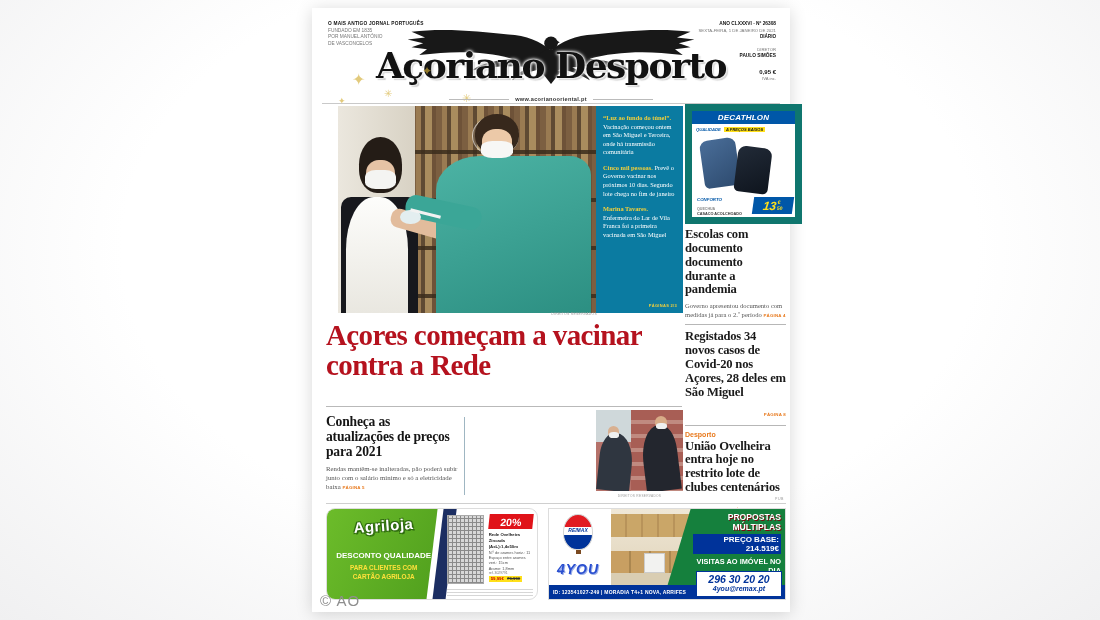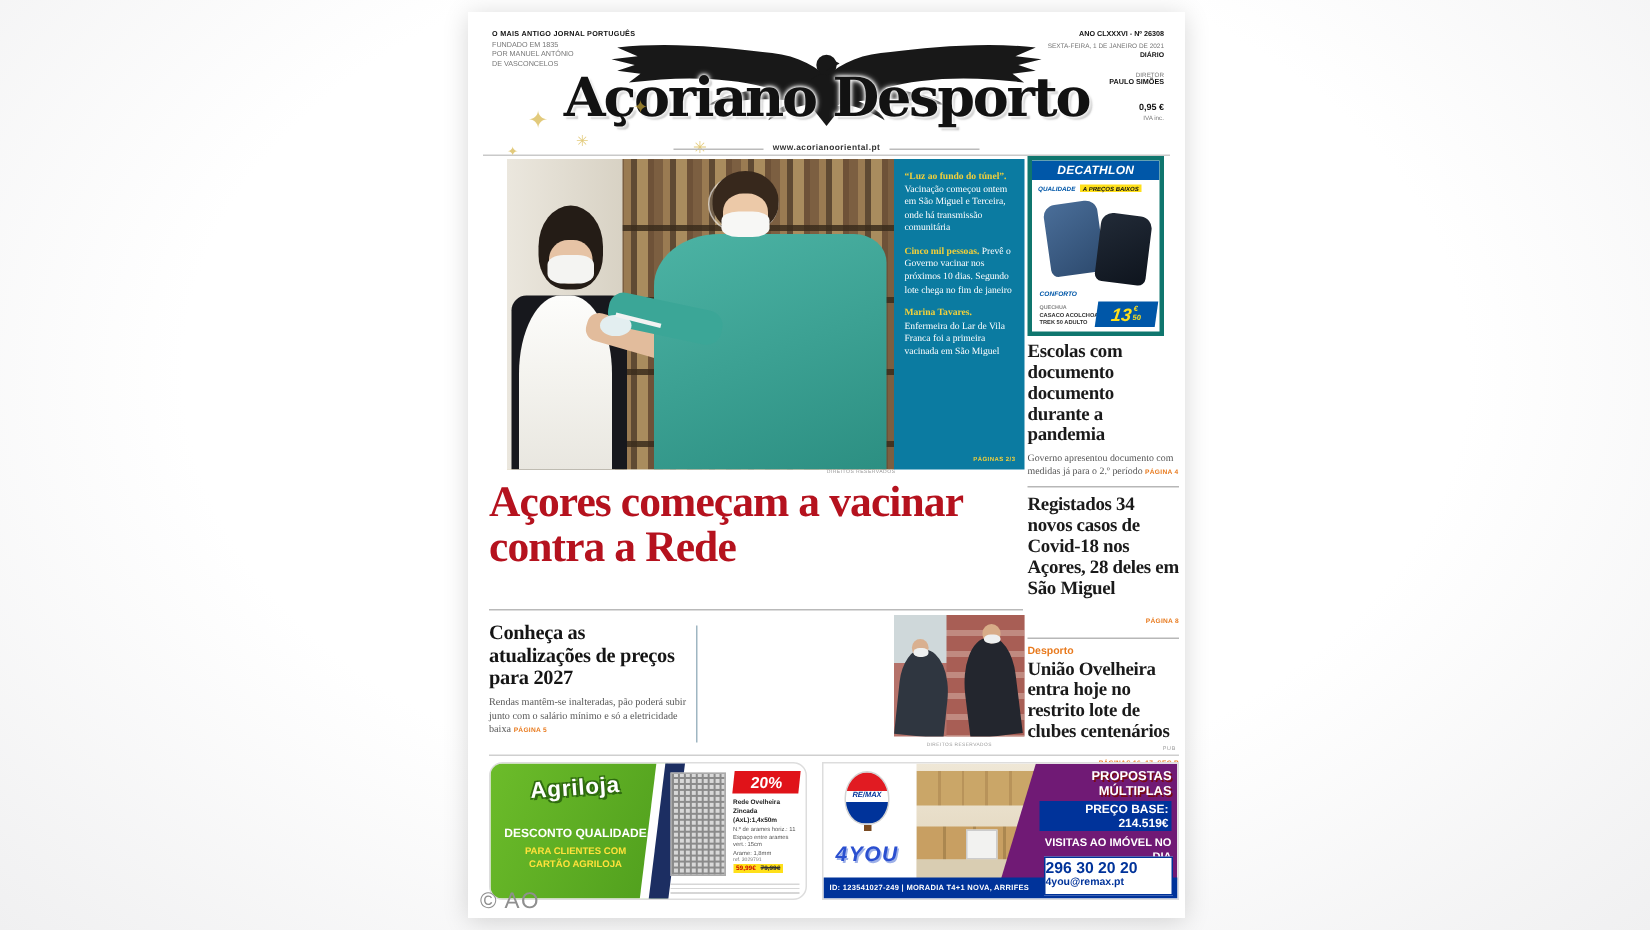--- a/index.html
+++ b/index.html
@@ -59,21 +59,21 @@
 
   
   .leadbox { left:284px; top:98px; width:87px; height:207px; background:#0b7ba1; color:#fff;
              padding:8px 7px; font-family:"Liberation Serif",serif; font-size:6.4px; line-height:1.34; }
   .leadbox p { margin-bottom:7px; }
   .leadbox .lead { color:#f3d03a; font-weight:bold; }
   .lb-pages { position:absolute; right:6px; bottom:5px; font-family:"Liberation Sans",sans-serif;
               font-weight:bold; font-size:4px; color:#f3d03a; letter-spacing:.3px; }
 
   
-  .dk { left:373px; top:96px; width:91px; height:120px; background:#fff; border:3px solid #0f766e; overflow:hidden; }
+  .dk { left:373px; top:96px; width:117px; height:120px; background:#fff; border:7px solid #0f766e; overflow:hidden; }
   .dk-head { left:0; right:0; top:0; height:13px; background:#0057a8; color:#fff; font-weight:bold;
              font-style:italic; font-size:8px; line-height:13px; text-align:center; letter-spacing:.2px; }
   .dk-row { left:4px; top:16px; display:flex; gap:3px; align-items:center; }
   .dk-q { color:#0057a8; font-weight:bold; font-size:4.2px; font-style:italic; }
   .dk-chip { background:#ffe01a; color:#111; font-weight:bold; font-size:4px; font-style:italic; padding:0 2px; }
   .dk-j1 { left:10px; top:28px; width:36px; height:48px; background:linear-gradient(150deg,#4a6e99,#2d4a6e); border-radius:8px 8px 5px 5px; transform:rotate(-8deg); }
   .dk-j2 { left:44px; top:36px; width:34px; height:46px; background:linear-gradient(150deg,#222b38,#0e141d); border-radius:8px 8px 5px 5px; transform:rotate(7deg); }
   .dk-conf { left:5px; top:86px; color:#0057a8; font-weight:bold; font-size:4.4px; font-style:italic; }
   .dk-sub { left:5px; top:96px; color:#888; font-weight:bold; font-size:3.6px; }
   .dk-prod { left:5px; top:101px; width:52px; font-size:3.8px; line-height:1.25; color:#333; font-weight:bold; }
@@ -147,29 +147,29 @@
       background:linear-gradient(180deg,#e11b22 0 36%,#ffffff 36% 58%,#00339a 58% 100%); border:1px solid #d4d4d4; }
   .rx-brand { left:10px; top:18px; width:38px; text-align:center; font-weight:bold; font-style:italic; font-size:5px; color:#00339a; }
   .rx-basket { left:27px; top:41px; width:5px; height:4px; background:#7a4a21; }
   .rx-agency { left:8px; top:52px; font-weight:bold; font-style:italic; font-size:14px; color:#2a4fd0;
                text-shadow:1px 1px 0 #9db0e8; letter-spacing:1px; }
   .rx-photo { left:62px; top:0; width:82px; height:78px; background:linear-gradient(#efe7d6,#dfd2b8); overflow:hidden; }
   .rx-cab { left:0; top:6%; width:100%; height:30%; background:repeating-linear-gradient(90deg,#caa668 0 14px,#b8935a 14px 16px); }
   .rx-low { left:0; bottom:18%; width:100%; height:28%; background:repeating-linear-gradient(90deg,#c89f62 0 18px,#ab8750 18px 20px); }
   .rx-appl { left:40%; bottom:18%; width:26%; height:26%; background:#f2f2f0; border:1px solid #ccc; }
   .rx-floor { left:0; bottom:0; width:100%; height:18%; background:#d9cdb2; }
-  .rx-right { left:118px; top:0; right:0; height:78px; background:#701a75;
+  .rx-right { left:118px; top:0; right:0; height:78px; background:#15803d;
               clip-path:polygon(20% 0,100% 0,100% 100%,0 100%); padding:3px 4px 0 26px; text-align:right; }
   .rx-l1 { color:#fff; font-weight:bold; font-size:8.6px; text-shadow:1px 1px 0 #7a0a10; }
   .rx-l2 { margin-top:2px; background:#00339a; color:#fff; font-weight:bold; font-size:8px; padding:1px 2px; }
   .rx-l3 { margin-top:3px; color:#fff; font-weight:bold; font-size:7.4px; }
   .rx-date { margin-top:1px; color:#fff; font-weight:bold; font-size:13.5px; letter-spacing:2px; }
   .rx-strip { left:0; right:0; bottom:0; height:14px; background:#00339a; }
   .rx-id { position:absolute; left:4px; top:0; font-weight:bold; font-size:5px; color:#fff; line-height:14px; letter-spacing:.2px; }
-  .rx-pbox { right:3px; bottom:2px; width:86px; height:26px; background:#fff; border:1.5px solid #00339a; text-align:left; }
+  .rx-pbox { right:3px; bottom:2px; width:86px; height:26px; background:#fff; border:1.5px solid #00339a; text-align:center;font-style:italic; }
   .rx-phone { font-weight:bold; font-size:10.5px; color:#00339a; line-height:1.15; margin-top:1px; }
   .rx-mail  { font-weight:bold; font-size:7px; color:#00339a; line-height:1; }
 
   .watermark { left:320px; top:592px; font-size:15px; color:#8f8f8f; letter-spacing:1px; }
 </style>
 </head>
 <body>
 
 <div id="stage">
   <div id="page">
@@ -257,33 +257,33 @@
           <span>€</span><br>
           <span>50</span>
         </span>
       </div>
     </div>
 
     <div class="abs rcol">
       <div class="rc-h">Escolas com documento documento durante a pandemia</div>
       <div class="rc-body"><span>Governo apresentou documento com medidas já para o 2.º período </span><span class="pref">PÁGINA 4</span></div>
       <hr class="rc-hr">
-      <div class="rc-h">Registados 34 novos casos de Covid-18 nos Açores, 28 deles em São Miguel</div>
+      <div class="rc-h">Registados 34 novos casos de Covid-20 nos Açores, 28 deles em São Miguel</div>
       <div class="rc-right"><span class="pref">PÁGINA 8</span></div>
       <hr class="rc-hr">
       <div class="rc-sec">Desporto</div>
       <div class="rc-h">União Ovelheira entra hoje no restrito lote de clubes centenários</div>
       <div class="rc-right"><span class="pref">PÁGINAS 16, 17, SEC B</span></div>
     </div>
 
     <div class="abs headline">Açores começam a vacinar contra a Rede</div>
     <div class="abs rule-mid"></div>
 
     <div class="abs story-l">
-      <div class="st-h">Conheça as atualizações de preços para 2027</div>
+      <div class="st-h">Conheça as atualizações de preços para 2021</div>
       <div class="st-body"><span>Rendas mantêm-se inalteradas, pão poderá subir junto com o salário mínimo e só a eletricidade baixa </span><span class="pref">PÁGINA 5</span></div>
     </div>
     <div class="abs vrule"></div>
     <div class="abs photo2">
       <div class="abs p2-sky"></div>
       <div class="abs p2-bldg"></div>
       <div class="abs p2-m1"></div>
       <div class="abs p2-m2"></div>
       <div class="abs p2-h1"></div>
       <div class="abs p2-h2"></div>

